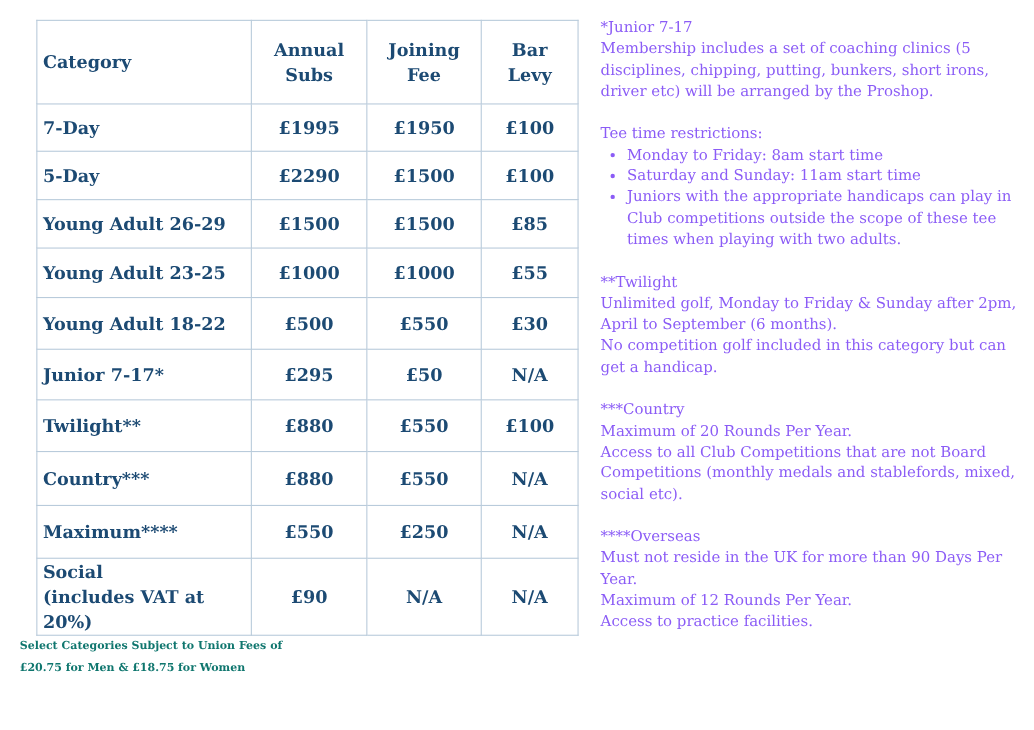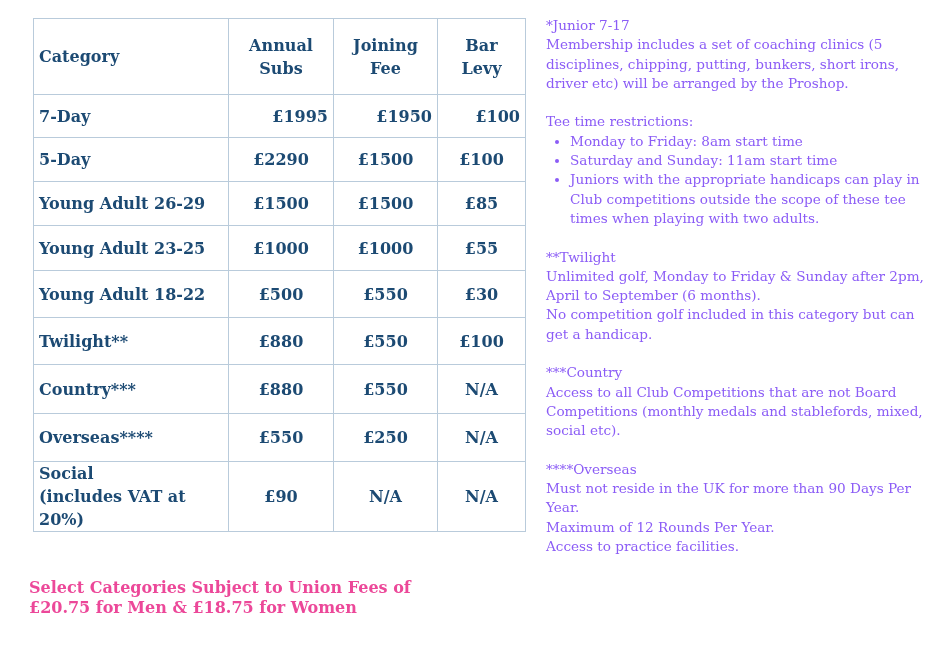--- a/index.html
+++ b/index.html
@@ -23,34 +23,34 @@
     line-height: 23px;
   }
   .fees-table th { height: 75px; text-align: center; }
   .fees-table th.cat { text-align: left; }
   .fees-table td { text-align: center; }
   .fees-table td.cat { text-align: left; margin-left: 34px; }
   col.c1 { width: 195px; }
   col.c2 { width: 105px; }
   col.c3 { width: 104px; }
   col.c4 { width: 88px; }
-  tr.r1 td { height: 42px; text-align: right; }
+  tr.r1 td { height: 42px; }
   tr.r2 td { height: 43px; }
   tr.r3 td { height: 43px; }
   tr.r4 td { height: 44px; }
   tr.r5 td { height: 46px; }
   tr.r6 td { height: 45px; }
   tr.r7 td { height: 46px; }
   tr.r8 td { height: 48px; }
   tr.r9 td { height: 47px; }
   tr.r10 td { height: 65px; }
   .union-note {
-    position: absolute; left: 29px; top: 578px;
-    font-size: 16px; font-weight: bold; line-height: 20px;
-    color: #ec4899;
+    position: absolute; left: 18px; top: 578px;
+    font-size: 10px; font-weight: bold; line-height: 20px;
+    color: #0f766e;
   }
   .notes {
     position: absolute; left: 546px; top: 16px; width: 385px;
     font-size: 13.6px; line-height: 19.3px; color: #8b5cf6;
   }
   .notes p { margin: 0; }
   .notes .gap { height: 19.3px; }
   .notes ul { margin: 0; padding-left: 24px; }
   .notes li { margin: 0; }
 </style>
@@ -96,34 +96,40 @@
       <td>£1000</td>
       <td>£1000</td>
       <td>£55</td>
     </tr>
     <tr class="r5">
       <td class="cat">Young Adult 18-22</td>
       <td>£500</td>
       <td>£550</td>
       <td>£30</td>
     </tr>
+    <tr class="r6">
+      <td class="cat">Junior 7-17*</td>
+      <td>£295</td>
+      <td>£50</td>
+      <td>N/A</td>
+    </tr>
     <tr class="r7">
       <td class="cat">Twilight**</td>
       <td>£880</td>
       <td>£550</td>
       <td>£100</td>
     </tr>
     <tr class="r8">
       <td class="cat">Country***</td>
       <td>£880</td>
       <td>£550</td>
       <td>N/A</td>
     </tr>
     <tr class="r9">
-      <td class="cat">Overseas****</td>
+      <td class="cat">Maximum****</td>
       <td>£550</td>
       <td>£250</td>
       <td>N/A</td>
     </tr>
     <tr class="r10">
       <td class="cat"><span>Social</span><br><span>(includes VAT at 20%)</span></td>
       <td>£90</td>
       <td>N/A</td>
       <td>N/A</td>
     </tr>
@@ -149,20 +155,21 @@
   </section>
   <div class="gap"></div>
   <section>
     <p>**Twilight</p>
     <p>Unlimited golf, Monday to Friday &amp; Sunday after 2pm, April to September (6 months).</p>
     <p>No competition golf included in this category but can get a handicap.</p>
   </section>
   <div class="gap"></div>
   <section>
     <p>***Country</p>
+    <p>Maximum of 20 Rounds Per Year.</p>
     <p>Access to all Club Competitions that are not Board Competitions (monthly medals and stablefords, mixed, social etc).</p>
   </section>
   <div class="gap"></div>
   <section>
     <p>****Overseas</p>
     <p>Must not reside in the UK for more than 90 Days Per Year.</p>
     <p>Maximum of 12 Rounds Per Year.</p>
     <p>Access to practice facilities.</p>
   </section>
 </div>

